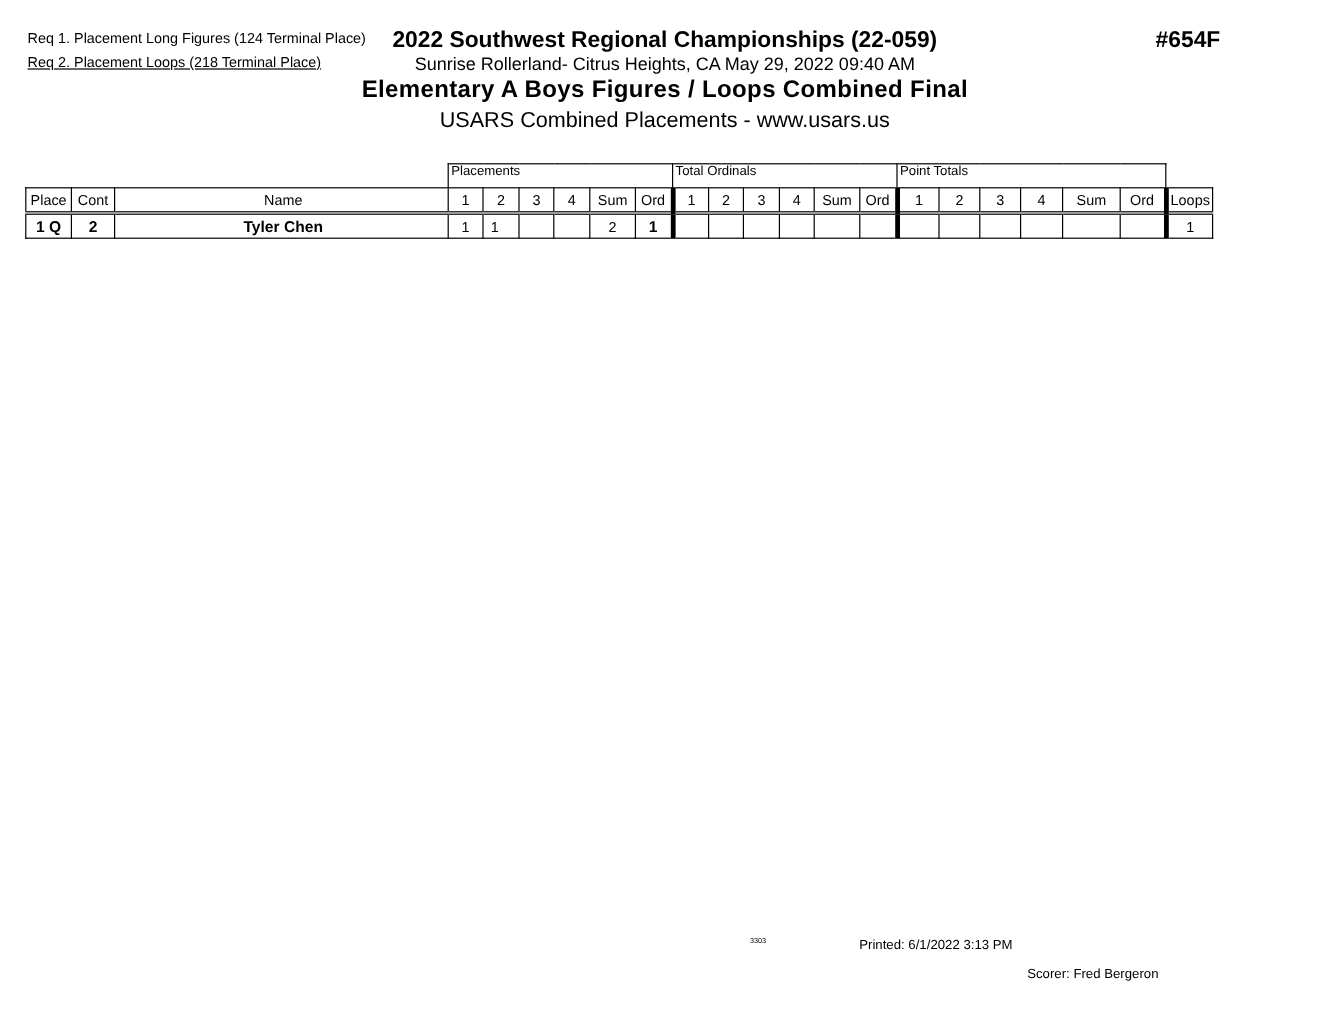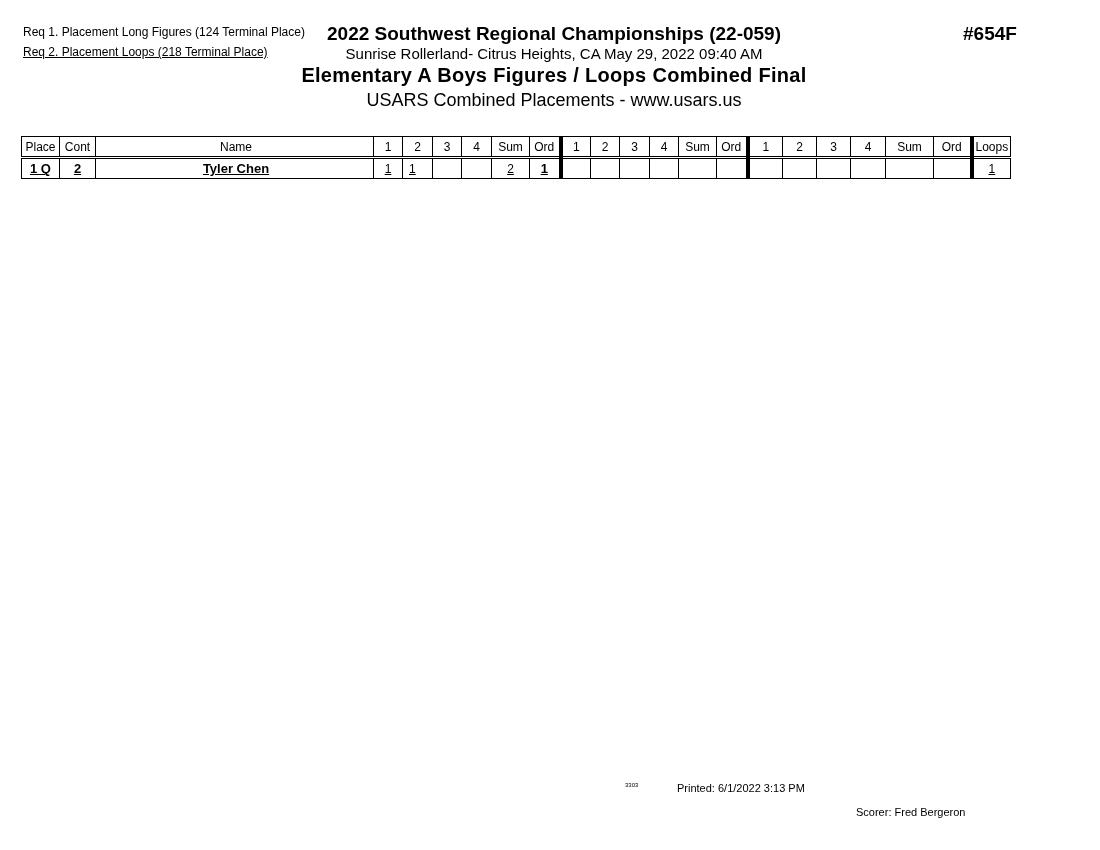--- a/index.html
+++ b/index.html
@@ -11,21 +11,21 @@
   .sub { font-size:15px; left:0; width:1100px; text-align:center; }
   .event { font-size:20px; font-weight:bold; left:0; width:1100px; text-align:center; letter-spacing:0.3px; }
   .site { font-size:18px; left:0; width:1100px; text-align:center; }
   .num { font-size:19px; font-weight:bold; left:963px; }
   table { position:absolute; left:21px; top:136px; border-collapse:collapse; font-size:12px; table-layout:fixed; }
   td { border:1px solid #000; padding:0 2px; height:19px; text-align:center; overflow:hidden; }
   td.name { text-align:center; padding-left:5px; }
   tr.grp td { height:19px; text-align:left; vertical-align:top; font-size:11px; }
   tr.grp td.blank { border:none; }
   tr.hdr td { border-bottom:3px double #000; }
-  tr.bold td { font-weight:bold; font-size:13px;text-decoration:underline; }
+  tr.bold td { font-weight:bold; font-size:13px; }
   .thick-l { border-left:4px solid #000 !important; }
   .foot { font-size:11px; top:782px; }
   .tiny { font-size:6px; top:782px; left:625px; }
 </style>
 </head>
 <body>
 
 <div class="abs req" style="top:25px;">Req  1.  Placement Long Figures (124 Terminal Place)</div>
 <div class="abs req" style="top:45px;text-decoration:underline;">Req  2.  Placement Loops (218 Terminal Place)</div>
 
@@ -54,20 +54,27 @@
       <col style="width:31px">
     <col style="width:35px">
       <col style="width:34px">
       <col style="width:34px">
       <col style="width:35px">
       <col style="width:48px">
       <col style="width:38px">
     <col style="width:31px">
   </colgroup>
   <tbody>
+      <tr class="grp">
+    <td class="blank" colspan="3"></td>
+    <td colspan="6">Placements</td>
+    <td colspan="6">Total Ordinals</td>
+    <td colspan="6">Point Totals</td>
+    <td class="blank"></td>
+  </tr>
   <tr class="hdr">
     <td>Place</td>
     <td>Cont</td>
     <td class="name">Name</td>
     <td>1</td>
     <td>2</td>
     <td>3</td>
     <td>4</td>
     <td>Sum</td>
     <td>Ord</td>
@@ -106,14 +113,14 @@
     <td></td>
     <td></td>
     <td></td>
     <td></td>
     <td class="thick-l" style="font-weight:normal;font-size:12px">1</td>
   </tr>
 </tbody>
   </table>
 
 <div class="abs tiny">3303</div>
-<div class="abs foot" style="left:633px;padding-left:44px;">Printed:  6/1/2022  3:13 PM</div>
+<div class="abs foot" style="left:672px;padding-left:44px;">Printed:  6/1/2022  3:13 PM</div>
 <div class="abs foot" style="left:856px;margin-top:24px;">Scorer:   Fred Bergeron</div>
 
 </body></html>

